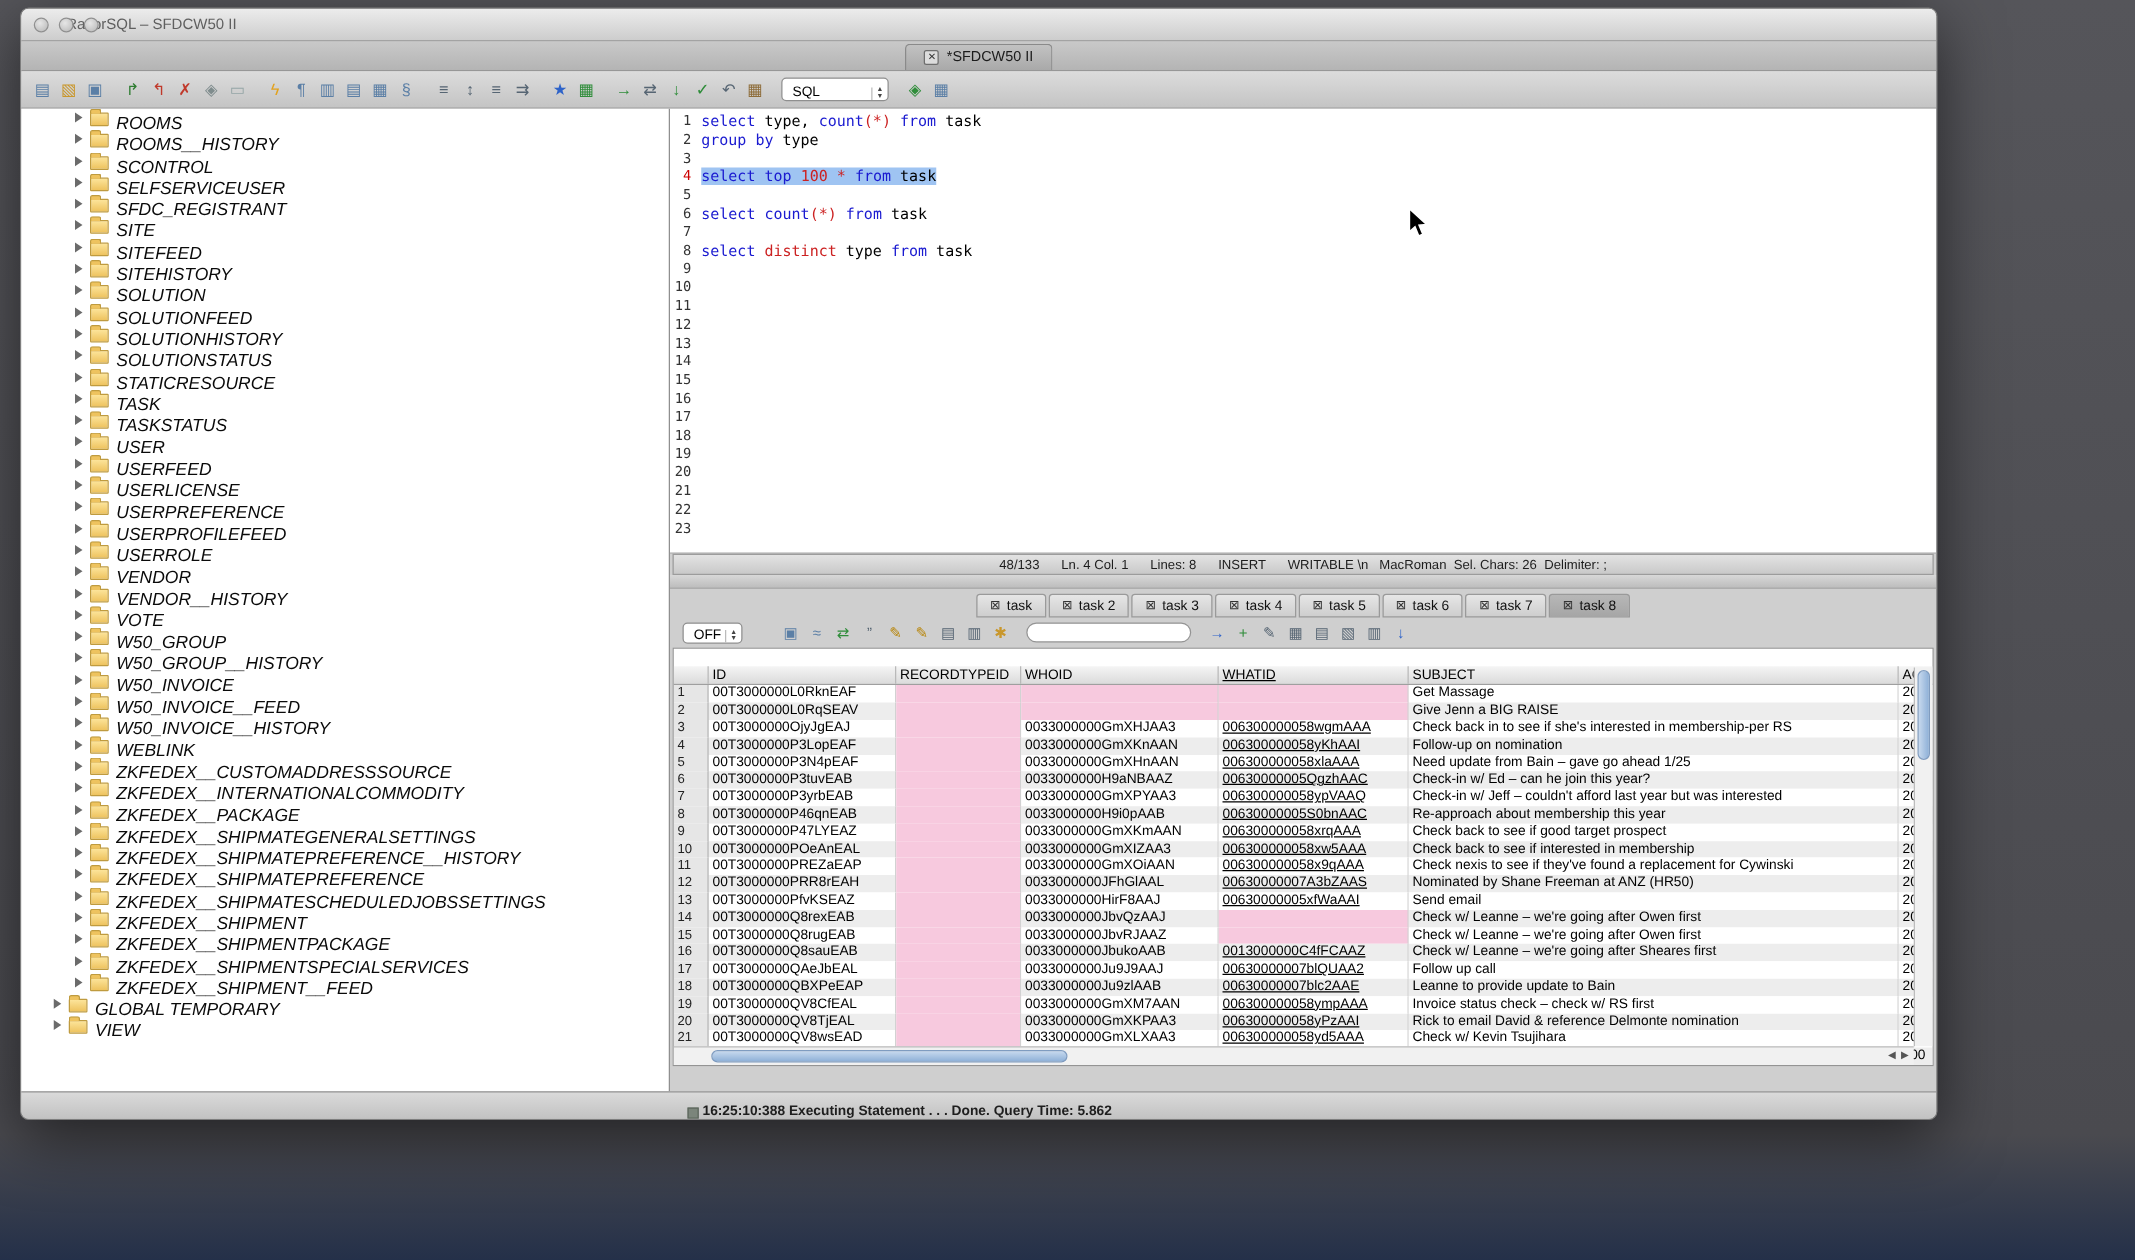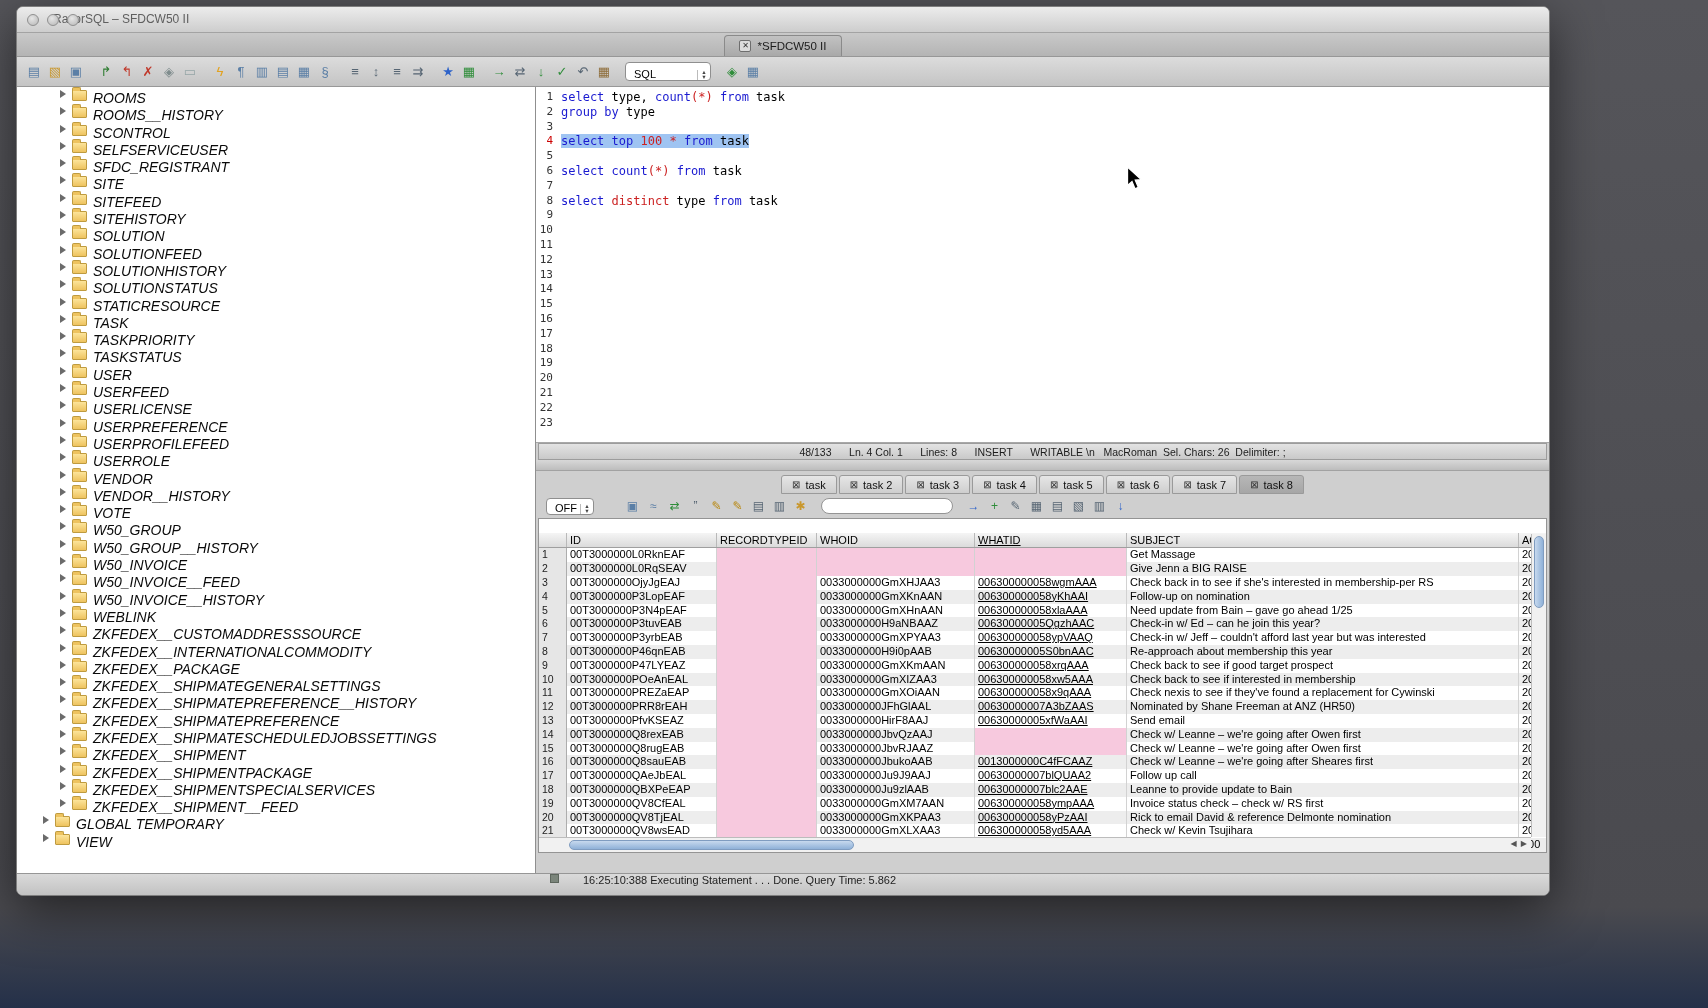--- a/index.html
+++ b/index.html
@@ -75,21 +75,21 @@
   .td { padding:0 3px; border-right:1px solid #d2d2d2; white-space:nowrap; overflow:hidden; line-height:13.6px; color:#000; background:#fff; }
   .td.gut { background:#e6e6e6 !important; border-right:1px solid #adadad; font-size:10.5px; color:#222; }
   .c0 { width:28px; flex:none; } .c1 { width:150px; flex:none; } .c2 { width:100px; flex:none; }
   .c3 { width:158px; flex:none; } .c4 { width:152px; flex:none;text-decoration:underline; } .c5 { width:392px; flex:none; } .c6 { flex:1; min-width:0; border-right:none; }
   .vscroll { position:absolute; top:15px; right:0; bottom:15px; width:15px; background:#f1f1f1; border-left:1px solid #bcbcbc; }
   .vthumb { position:absolute; top:2px; left:2px; width:10px; height:72px; border-radius:5px; background:linear-gradient(90deg,#c7d9ee,#8fb1d8); border:1px solid #7f9cc0; }
   .hscroll { position:absolute; left:0; right:15px; bottom:0; height:15px; background:#f1f1f1; border-top:1px solid #bcbcbc; }
   .hthumb { position:absolute; top:2px; left:30px; width:285px; height:10px; border-radius:5px; background:linear-gradient(#c7d9ee,#8fb1d8); border:1px solid #7f9cc0; }
   .scroll-arrows { position:absolute; right:3px; top:1px; font-size:8px; color:#555; letter-spacing:1px; }
   
-  .status-bottom { height:22px; flex:none; background:linear-gradient(#dadada,#c2c2c2); border-top:1px solid #969696; display:flex; align-items:flex-start; padding-left:533px; gap:24px; font-size:11px; color:#1e1e1e; }
+  .status-bottom { height:22px; flex:none; background:linear-gradient(#dadada,#c2c2c2); border-top:1px solid #969696; display:flex; align-items:flex-end; padding-left:533px; gap:3px; font-size:11px; color:#1e1e1e;font-weight:bold; }
   .led { width:9px; height:9px; background:#7b857b; border:1px solid #5d665d; flex:none; }
   
   .cursor { position:absolute; left:1126px; top:166px; z-index:50; pointer-events:none; }
 </style>
 </head>
 <body>
 
 <div class="window">
 
   <div class="titlebar">
@@ -229,25 +229,20 @@
         </div>
         <div class="tree-item lvl1">
           <span class="tri"></span>
           <span class="folder"></span>
           <span class="tree-label">STATICRESOURCE</span>
         </div>
         <div class="tree-item lvl1">
           <span class="tri"></span>
           <span class="folder"></span>
           <span class="tree-label">TASK</span>
-        </div>
-        <div class="tree-item lvl1">
-          <span class="tri"></span>
-          <span class="folder"></span>
-          <span class="tree-label">TASKPRIORITY</span>
         </div>
         <div class="tree-item lvl1">
           <span class="tri"></span>
           <span class="folder"></span>
           <span class="tree-label">TASKSTATUS</span>
         </div>
         <div class="tree-item lvl1">
           <span class="tri"></span>
           <span class="folder"></span>
           <span class="tree-label">USER</span>

